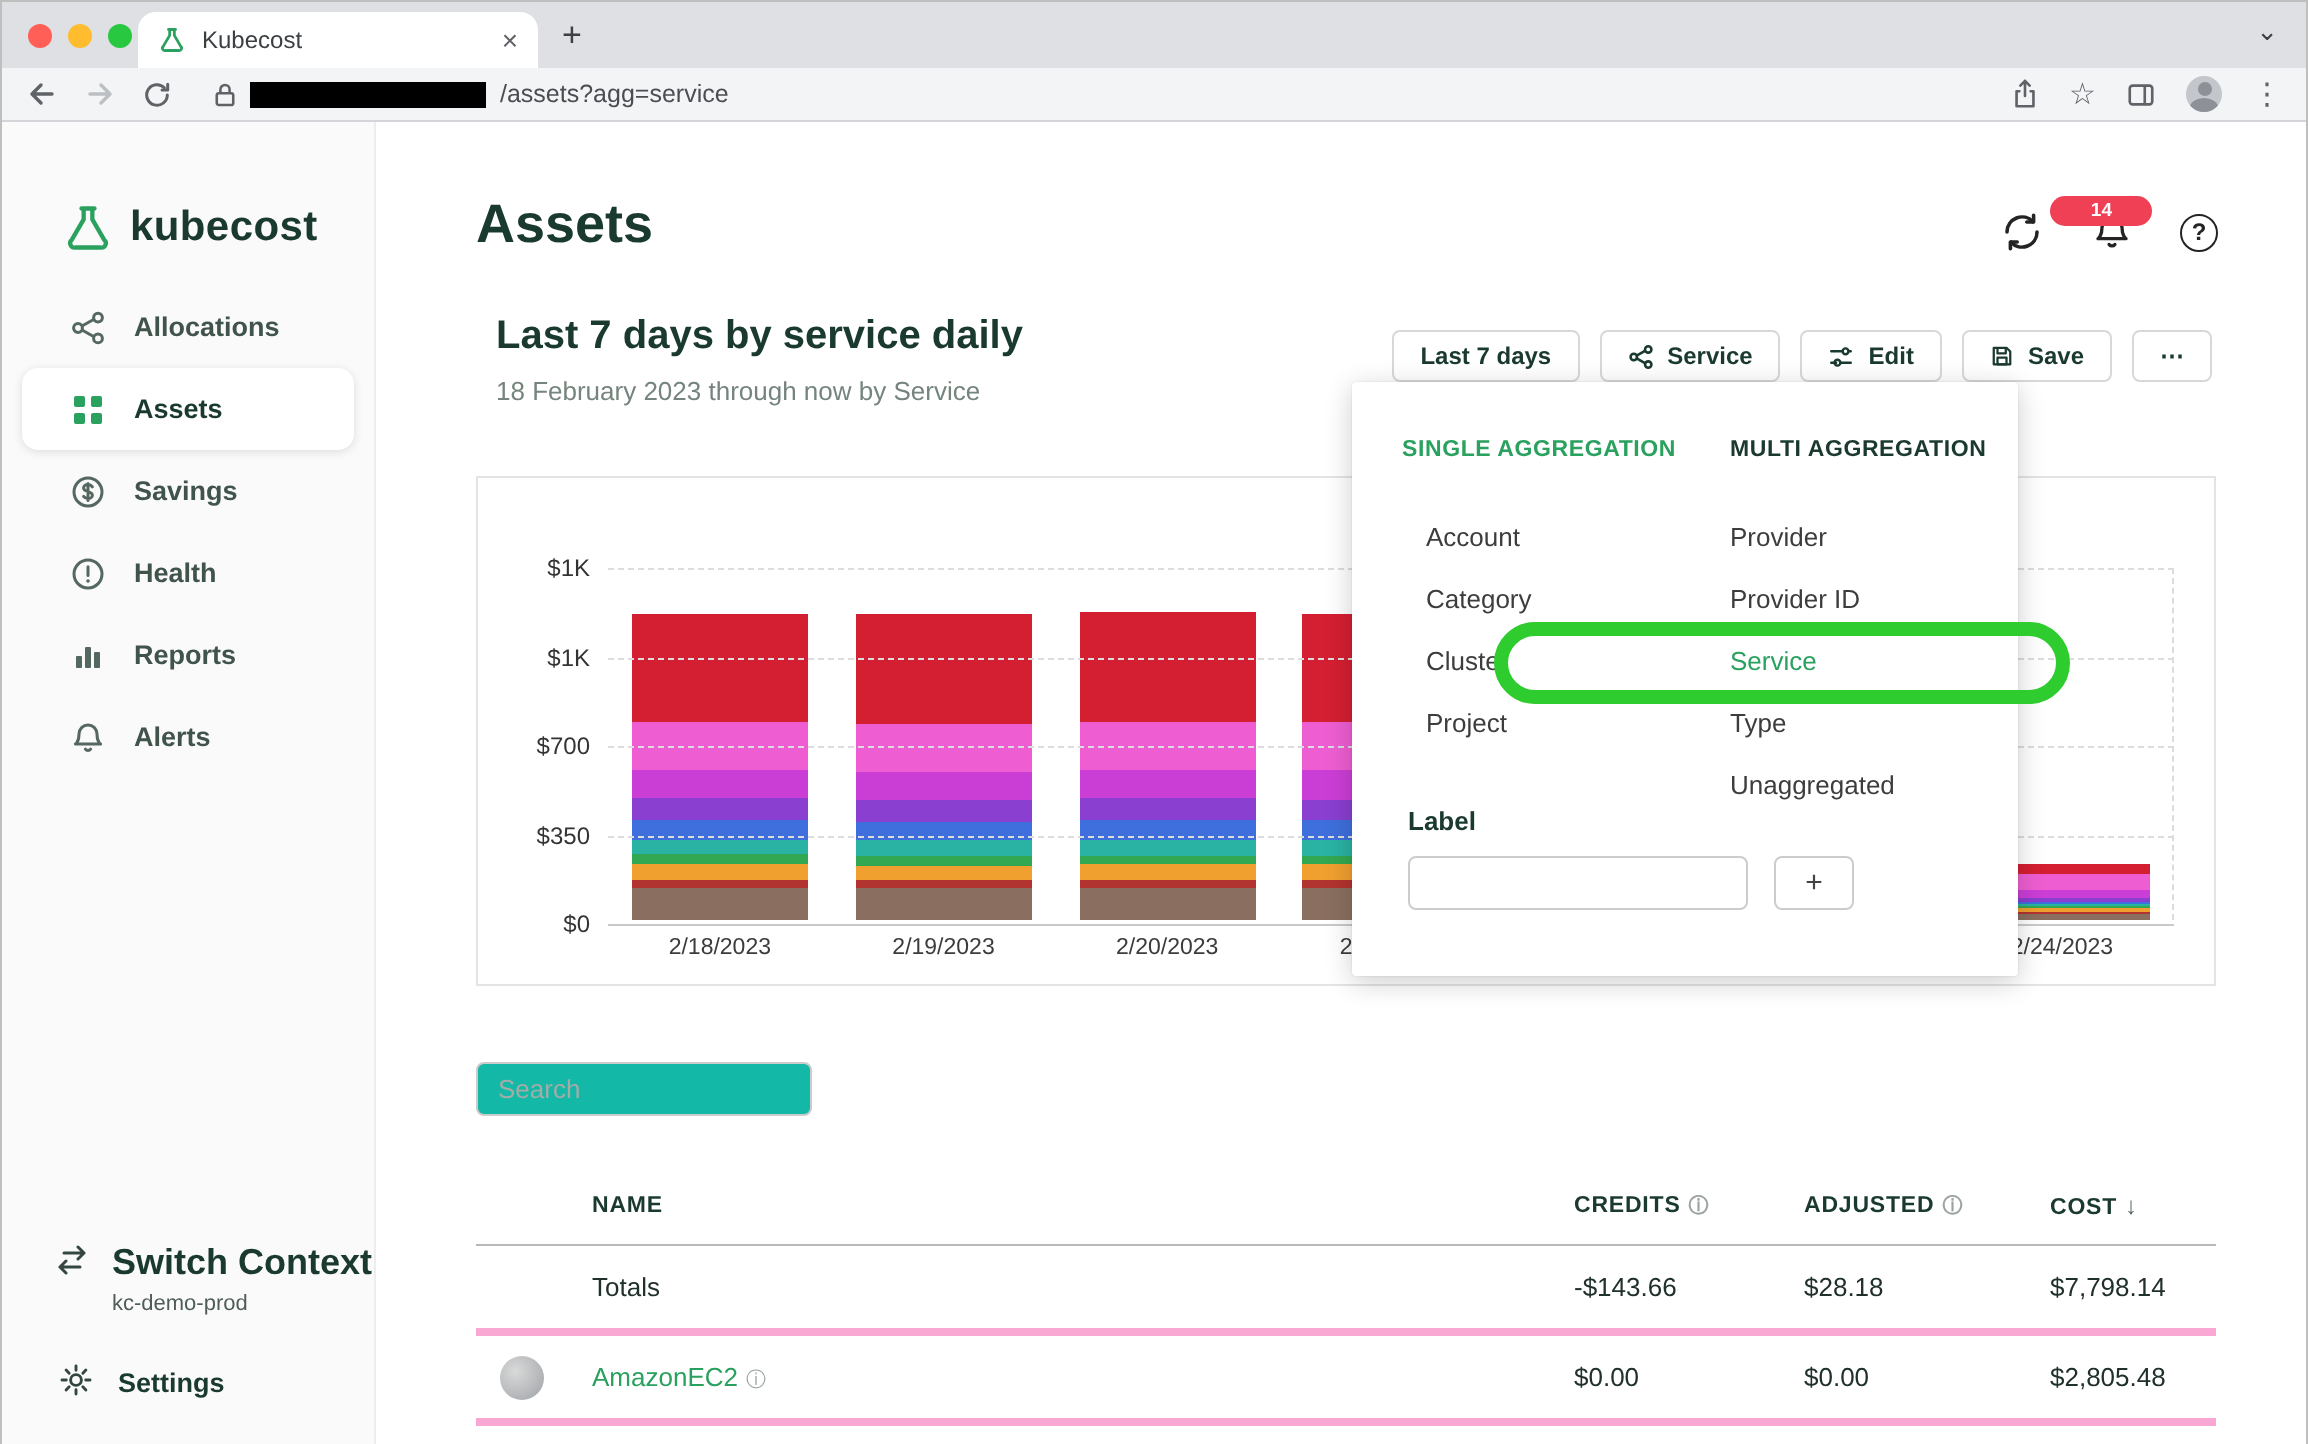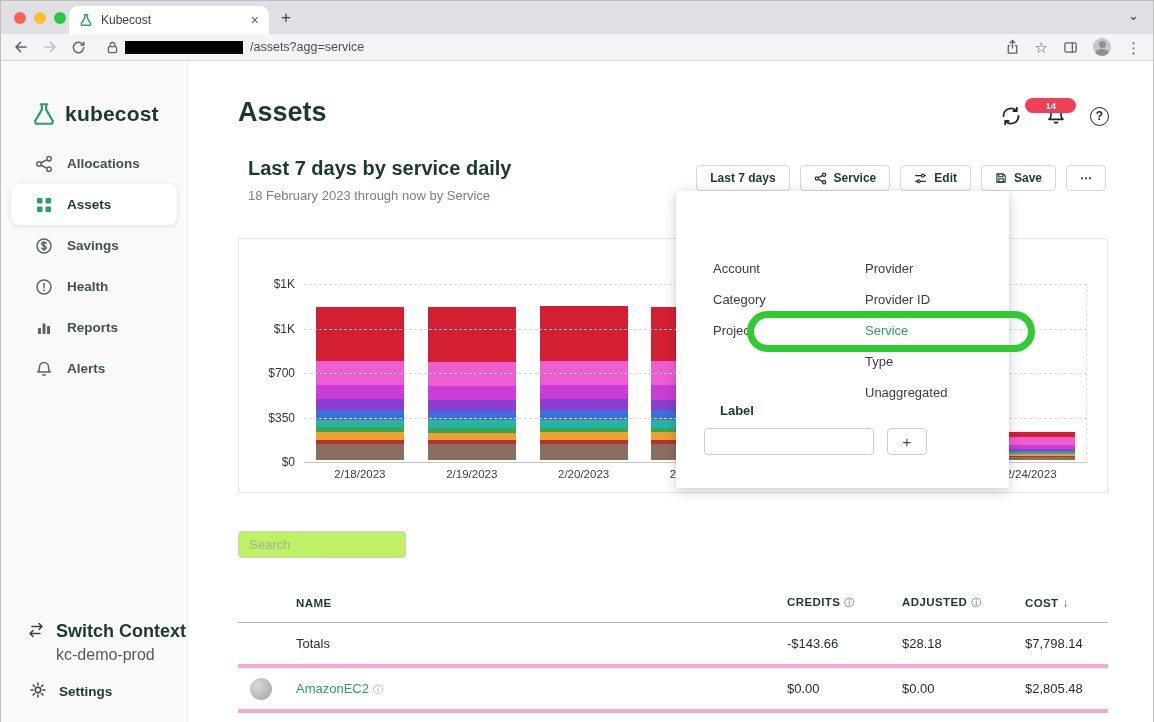--- a/index.html
+++ b/index.html
@@ -37,21 +37,21 @@
   .logo-text { font-size:21px; font-weight:700; color:var(--ink,#1b3a2f); letter-spacing:.2px; }
   .nav { position:absolute; top:82px; left:0; right:0; }
   .nav-item { height:41px; display:flex; align-items:center; gap:14px; padding-left:34px;
               font-size:13.5px; font-weight:700; color:#41544c; cursor:pointer; }
   .nav-item .nicon { display:flex; color:#55685f; }
   .nav-item.active { background:#fff; margin:0 10px; padding-left:24px; border-radius:8px;
                      box-shadow:0 1px 5px rgba(0,0,0,.12); color:var(--ink,#1b3a2f); }
   .nav-item.active .nicon { color:var(--accent-green,#2aa15f); }
   .switch-context { position:absolute; left:26px; top:560px; display:flex; gap:11px; color:var(--ink,#1b3a2f); }
   .sc-label { font-size:18px; font-weight:700; }
-  .sc-value { font-size:16px; font-weight:400; color:#4e5e56; margin-top:4px; }
+  .sc-value { font-size:11px; font-weight:400; color:#4e5e56; margin-top:4px; }
   .settings { position:absolute; left:28px; top:620px; display:flex; align-items:center; gap:12px;
               font-size:13.5px; font-weight:700; color:var(--ink,#1b3a2f); }
 
   .main { position:relative; flex:1; background:#fff; }
   .page-title { position:absolute; left:50px; top:36px; font-size:27px; font-weight:800; color:var(--ink,#1b3a2f); }
   .header-icons { position:absolute; top:44px; right:44px; display:flex; align-items:center; gap:24px; color:#242424; }
   .bell-wrap { position:relative; display:flex; }
   .badge { position:absolute; top:-8px; right:-10px; min-width:17px; height:15px; padding:0 20px; border-radius:9px;
            background:var(--badge-red,#ef4056); color:#fff; font-size:9.5px; font-weight:700;
            display:flex; align-items:center; justify-content:center; }
@@ -75,21 +75,21 @@
   .gridline.baseline { border-top:1px solid #c9c9c9; }
   .y-tick-label { position:absolute; left:8px; width:48px; text-align:right; font-size:12px; color:#333; }
   .bars { position:absolute; left:0; right:0; top:0; bottom:0; display:flex; align-items:flex-end; justify-content:space-around; }
   .bar { width:88px; position:relative; }
   .seg { width:100%; }
   .x-label { position:absolute; top:100%; margin-top:8px; left:50%; transform:translateX(-50%);
              font-size:11.5px; color:#3c3c3c; white-space:nowrap; }
 
   
   .search-input { position:absolute; left:50px; top:470px; width:168px; height:27px; border:1px solid #cccccc;
-                  border-radius:4px; padding:0 10px; font-size:13px; color:#333; outline:none; background:#bef264; }
+                  border-radius:4px; padding:0 10px; font-size:13px; color:#333; outline:none; background:#14b8a6; }
   .search-input::placeholder { color:#a4aca7; }
   .assets-table { position:absolute; left:50px; top:522px; width:870px; font-size:13px; color:#20302a; }
   .t-row { display:grid; grid-template-columns:549px 115px 123px 1fr; align-items:center; }
   .t-head { height:40px; border-bottom:1px solid #b9b9b9; font-size:11.5px; font-weight:700;
             letter-spacing:.4px; color:var(--ink,#1b3a2f); }
   .t-body-row { height:45px; border-bottom:4px solid #f9a8d4; }
   .name-cell { position:relative; padding-left:58px; }
   .provider-icon { position:absolute; left:12px; top:50%; transform:translateY(-50%); width:22px; height:22px;
                    border-radius:50%; background:radial-gradient(circle at 35% 35%, #d9d9d9, #9fa3a7); }
   .link { color:var(--accent-green,#2aa15f); cursor:pointer; }
@@ -99,21 +99,21 @@
   
   .agg-panel { position:absolute; left:488px; top:130px; width:333px; height:297px; background:#fff; z-index:30;
                box-shadow:0 3px 14px rgba(0,0,0,.20), 0 0 1px rgba(0,0,0,.12); border-radius:2px; }
   .panel-tabs { position:absolute; top:28px; left:25px; display:flex; gap:27px; font-size:11.5px; font-weight:700; letter-spacing:.3px; }
   .panel-tab { cursor:pointer; color:var(--ink,#1b3a2f); }
   .panel-tab.active { color:var(--accent-green,#2aa15f); }
   .panel-cols { position:absolute; top:62px; left:37px; display:flex;justify-content:flex-end; }
   .panel-col { width:152px; }
   .opt { line-height:31px; font-size:13px; color:#3d3d3d; cursor:pointer; }
   .opt.selected { color:var(--accent-green,#2aa15f); }
-  .label-heading { position:absolute; top:212px; left:28px; font-size:13px; font-weight:700; color:var(--ink,#1b3a2f);margin-left:16px; }
+  .label-heading { position:absolute; top:212px; left:28px; font-size:13px; font-weight:700; color:var(--ink,#1b3a2f); }
   .label-row { position:absolute; top:237px; left:28px; display:flex; gap:13px; }
   .label-input { width:170px; height:27px; border:1px solid #cccccc; border-radius:4px; padding:0 9px;
                  font-size:13px; outline:none; }
   .add-btn { width:40px; height:27px; border:1px solid #cccccc; border-radius:4px; background:#fff;
              font-size:15px; color:#444; display:flex; align-items:center; justify-content:center; cursor:pointer; }
 
   
   .annotation { position:absolute; left:746px; top:310px; width:288px; height:41px; border:7px solid var(--annotation-green,#2ecc2e);
                 border-radius:999px; z-index:40; pointer-events:none; }
 </style>
@@ -476,24 +476,29 @@
             <span class="provider-icon"></span>
             <span class="link">AmazonEC2</span><span class="info-dot">ⓘ</span>
           </div>
           <div>$0.00</div>
           <div>$0.00</div>
           <div>$2,805.48</div>
         </div>
       </div>
 
       <div class="agg-panel">
+        <div class="panel-tabs">
+          <span class="panel-tab active">SINGLE AGGREGATION</span>
+          <span class="panel-tab">MULTI AGGREGATION</span>
+        </div>
         <div class="panel-cols">
           <div class="panel-col">
             <div class="opt">Account</div>
             <div class="opt">Category</div>
+            <div class="opt">Cluster</div>
             <div class="opt">Project</div>
           </div>
           <div class="panel-col">
             <div class="opt">Provider</div>
             <div class="opt">Provider ID</div>
             <div class="opt selected">Service</div>
             <div class="opt">Type</div>
             <div class="opt">Unaggregated</div>
           </div>
         </div>

